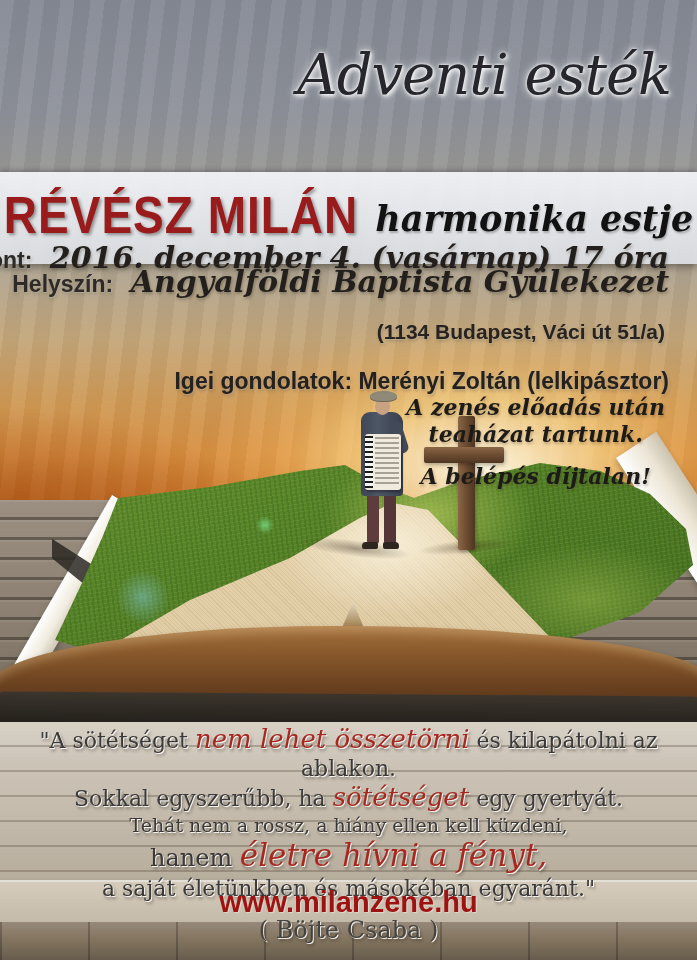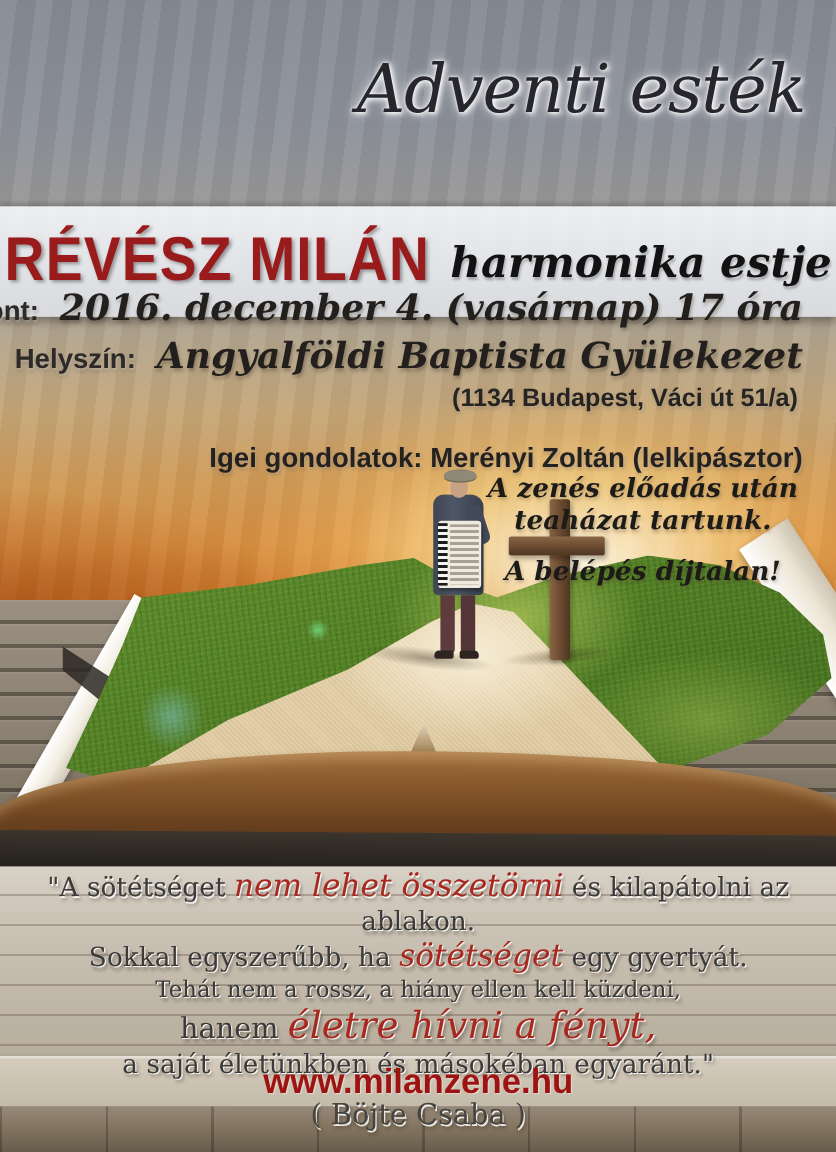--- a/index.html
+++ b/index.html
@@ -152,21 +152,21 @@
   .banner-sub{
     font-family:"DejaVu Serif",serif;font-style:italic;font-weight:700;font-size:35px;
     color:#121212;text-shadow:1px 2px 2px rgba(0,0,0,.25);
   }
   .row{right:28px;text-align:right;white-space:nowrap;}
   .row .lbl{position:static;font-weight:700;font-size:23px;color:#2d2a27;margin-right:13px;
     text-shadow:1px 1px 2px rgba(255,255,255,.3),1px 2px 3px rgba(70,60,50,.35);}
   .row .val{position:static;font-family:"DejaVu Serif",serif;font-style:italic;font-weight:700;
     font-size:30px;color:#221f1c;text-shadow:1px 2px 3px rgba(70,60,50,.4);}
   .row-time{top:240px;}
-  .row-venue{top:280px;}
+  .row-venue{top:264px;}
   .row-address{top:320px;font-weight:700;font-size:21px;color:#262320;
     text-shadow:1px 1px 2px rgba(255,255,255,.25),1px 2px 3px rgba(70,60,50,.35);right:32px;}
   .row-speaker{top:368px;font-weight:700;font-size:23px;color:#24211e;
     text-shadow:1px 1px 2px rgba(255,255,255,.25),1px 2px 3px rgba(70,60,50,.35);right:28px;}
   .tea{right:32px;top:394px;text-align:right;
     font-family:"DejaVu Serif",serif;font-style:italic;font-weight:700;font-size:22px;
     line-height:1.22;color:#1d1b18;text-shadow:1px 2px 3px rgba(80,60,40,.35);}
   .tea .free{position:static;display:block;margin-top:15px;}
   .tea span{position:static;display:block;text-align:center;}
 

